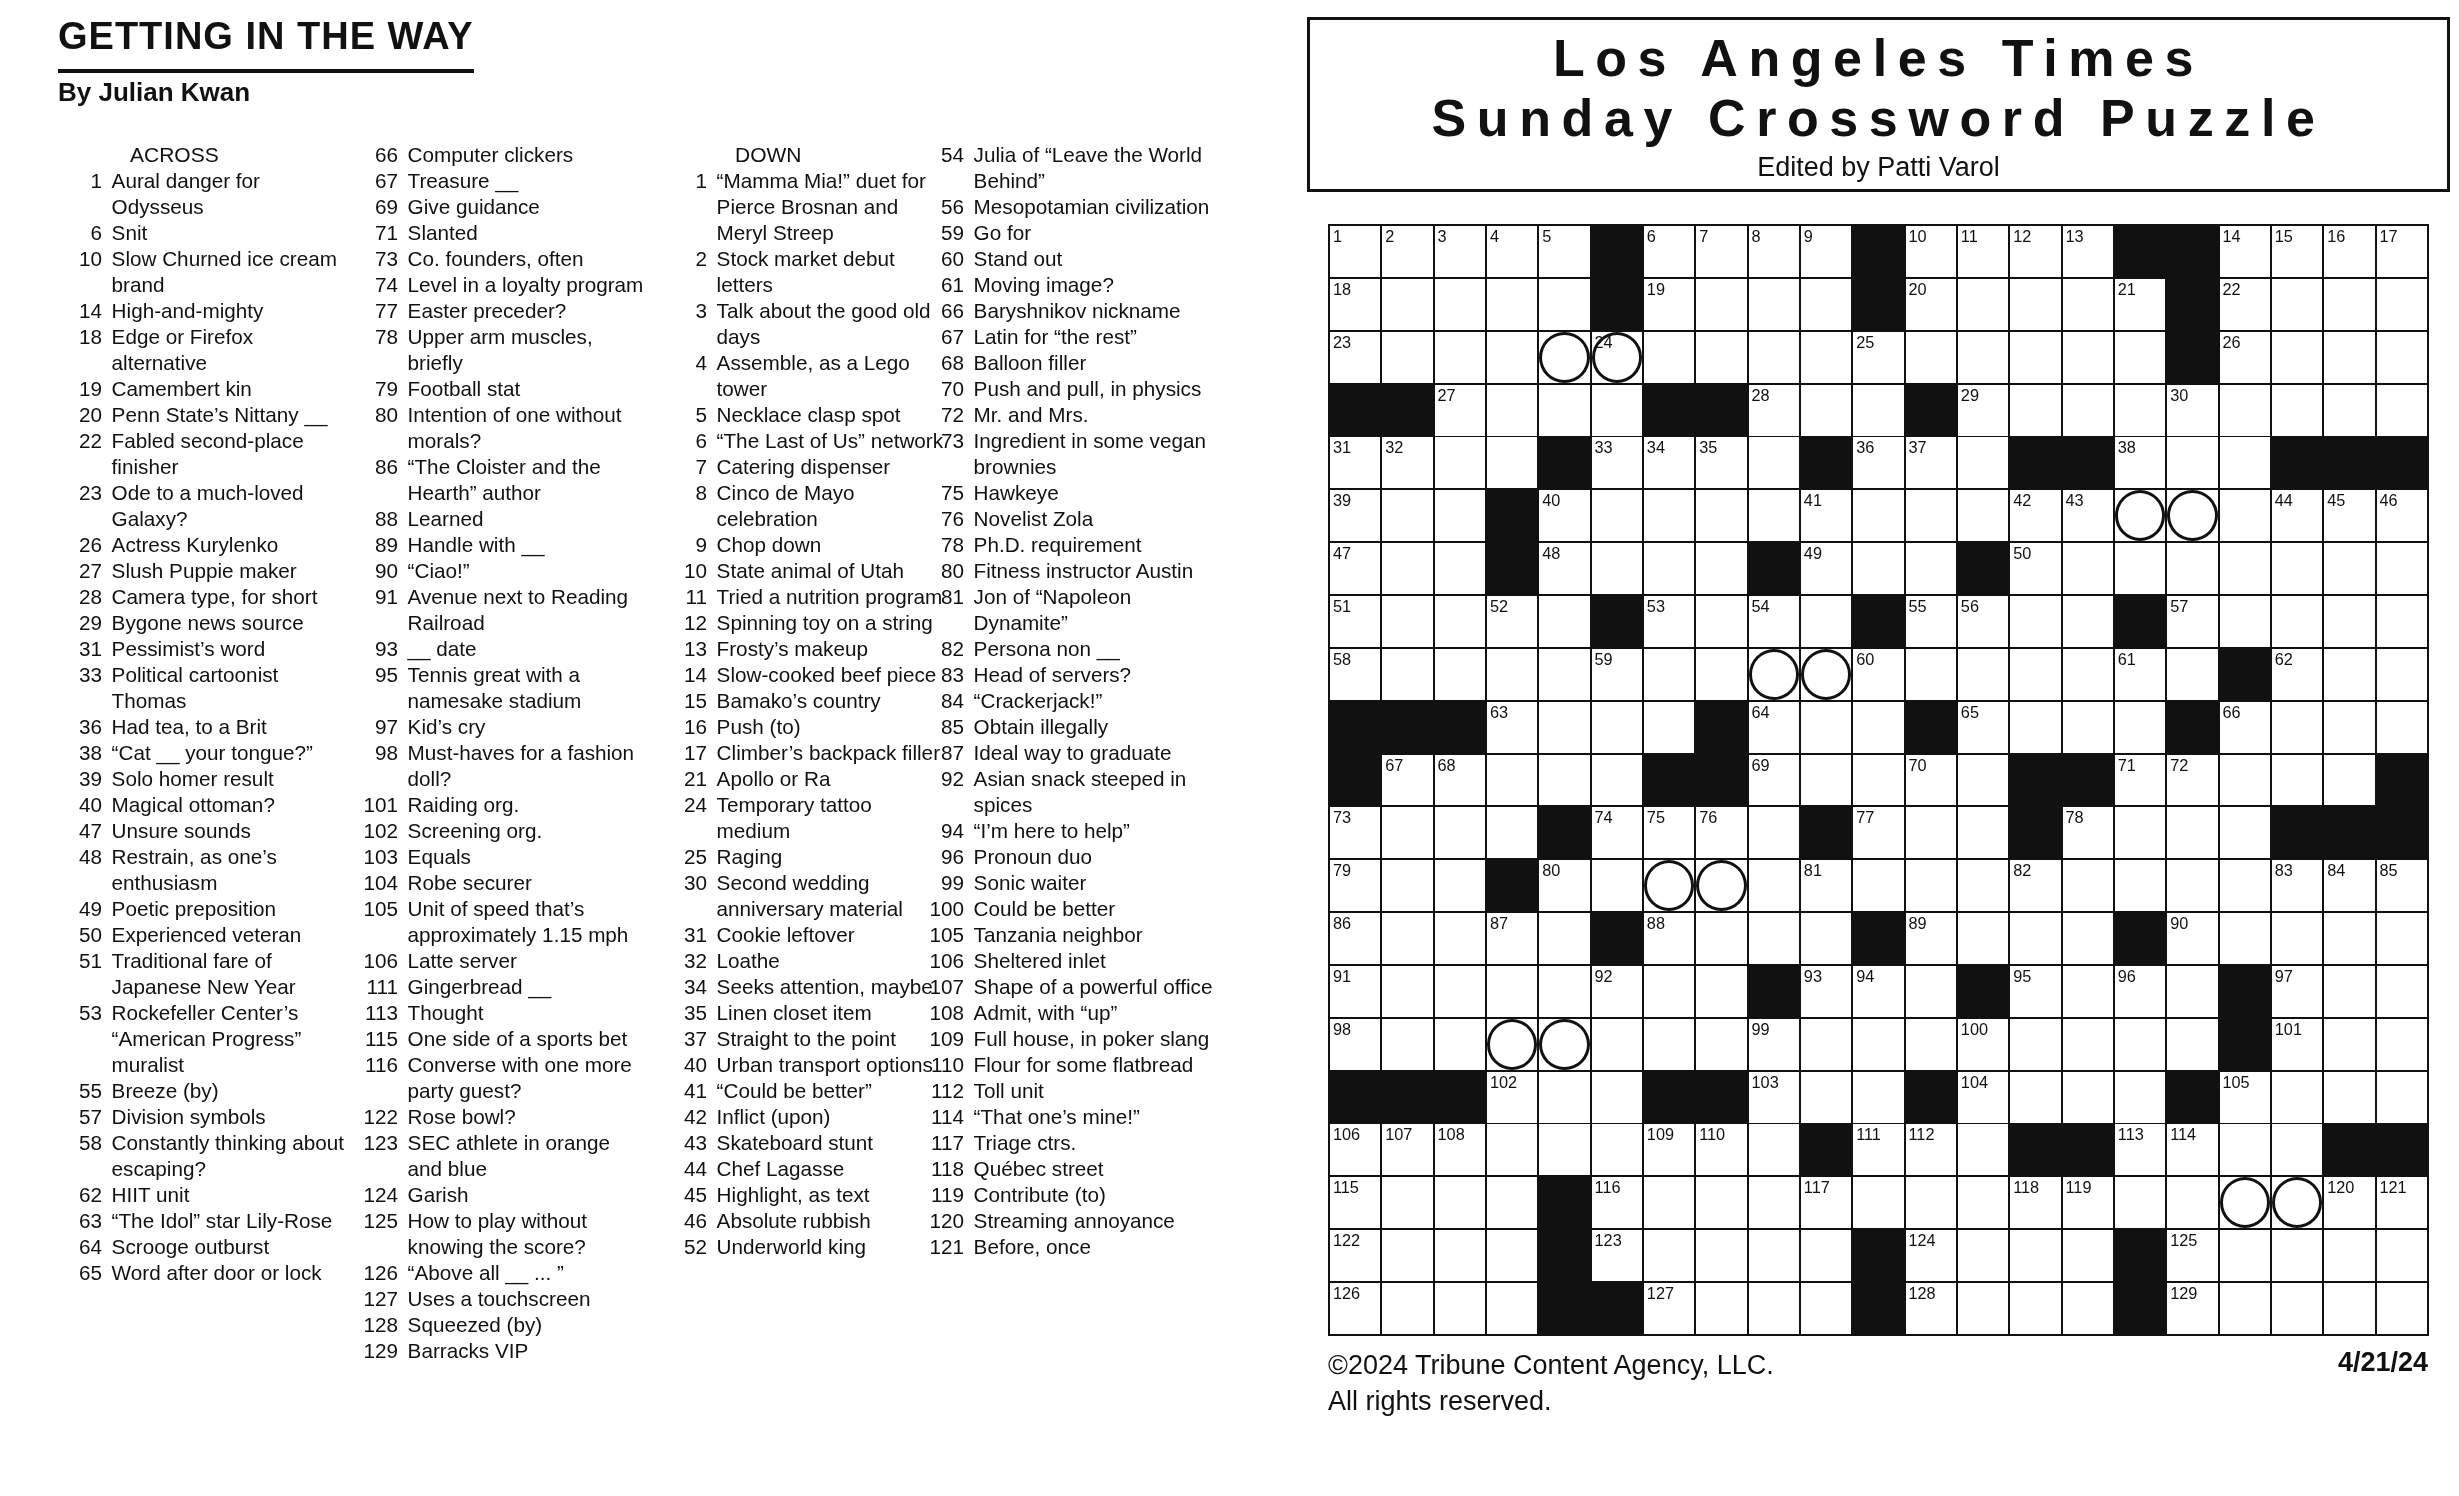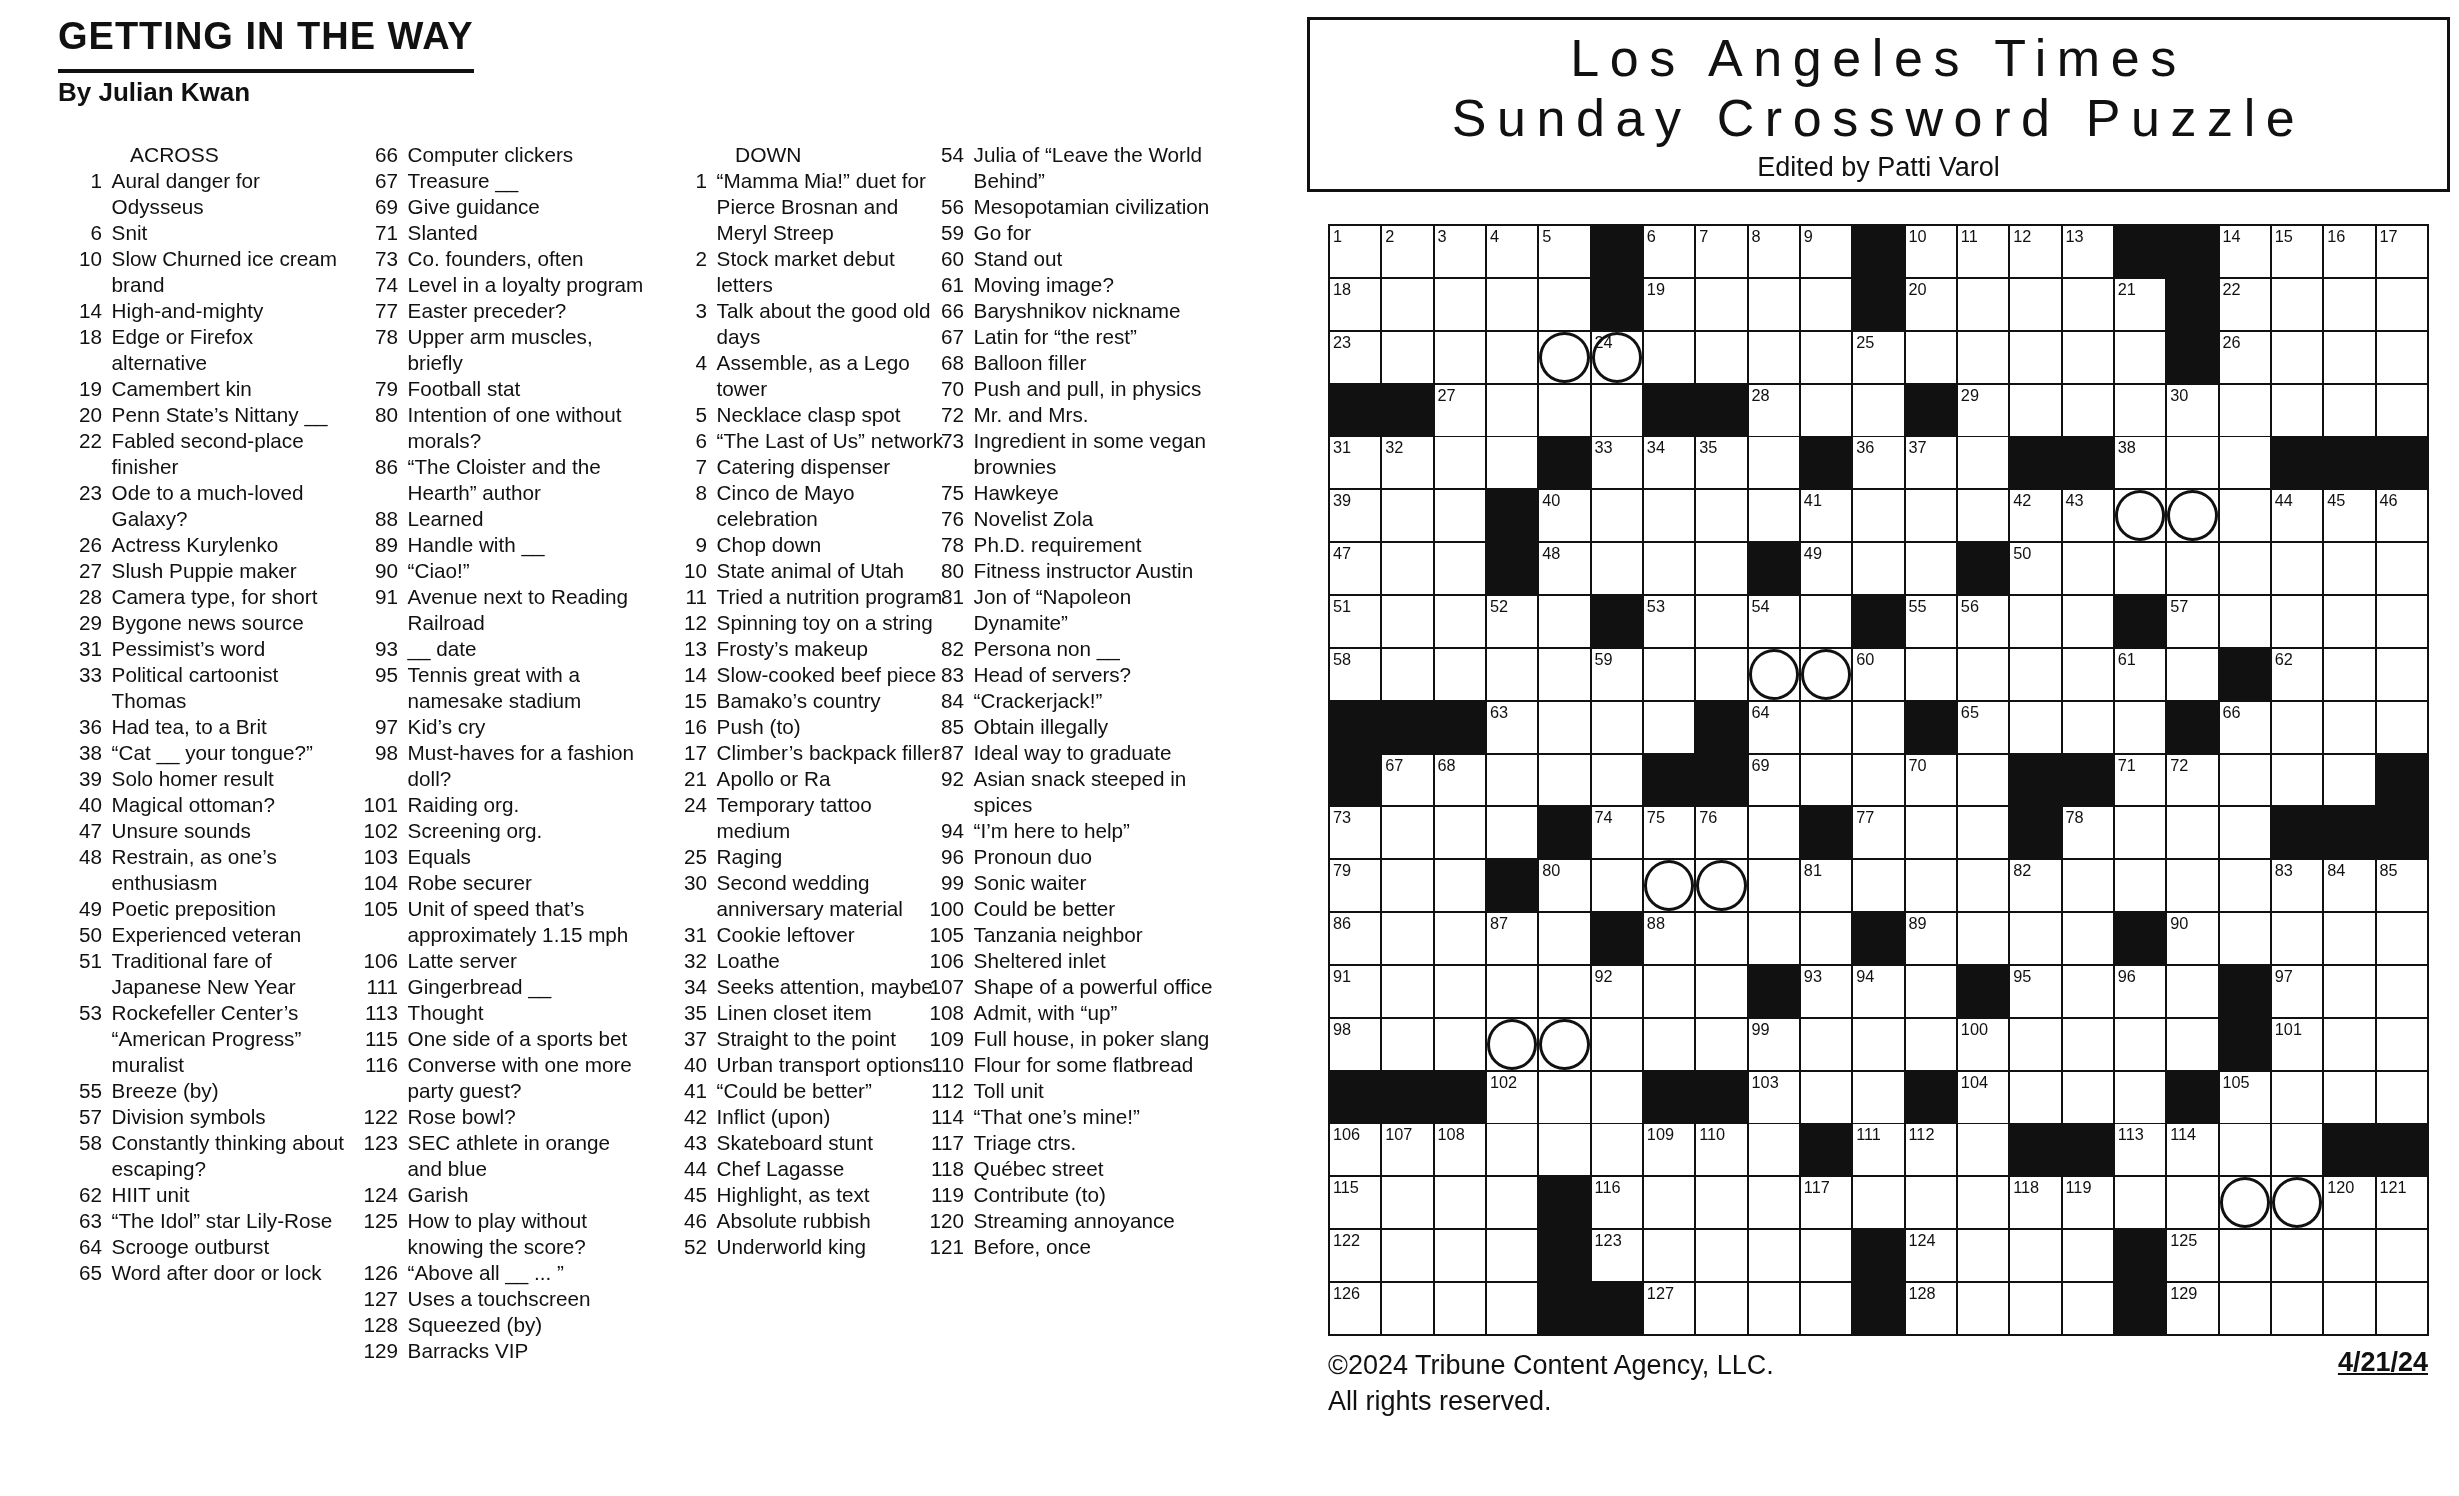--- a/index.html
+++ b/index.html
@@ -16,36 +16,36 @@
   .col1{left:58px;}  .col2{left:354px;}  .col3{left:663px;width:288px;}  .col4{left:920px;width:300px;}
   .clue-header{font-weight:normal;font-size:21px;line-height:26px;margin-left:72px;}
   .clue{display:grid;grid-template-columns:44px 1fr;column-gap:9.6px;
         font-size:20.7px;line-height:26px;}
   .clue .cn{text-align:right;}
   .clue .ct{}
 
   
   .title-box{position:absolute;left:1307px;top:17.3px;width:1143px;height:175px;
         box-sizing:border-box;border:3.8px solid #111;text-align:center;}
-  .brand{font-size:52px;font-weight:normal;letter-spacing:10.6px;line-height:60px;}
+  .brand{font-size:52px;font-weight:bold;letter-spacing:10.6px;line-height:60px;}
   .brand.first{margin-top:7.7px;}
   .edited{font-size:27px;margin-top:3.8px;}
 
   .grid{position:absolute;left:1328px;top:224px;width:1101px;height:1112px;
         box-sizing:border-box;border:2.9px solid #111;background:#111;
         display:grid;grid-template-columns:repeat(21,1fr);grid-template-rows:repeat(21,1fr);
         gap:1.9px;}
   .cell{background:#fff;position:relative;}
   .cell.black{background:#111;}
   .cell .num{position:absolute;top:0px;left:2.9px;font-size:16.3px;line-height:20px;color:#111;}
   .cell .circle{position:absolute;inset:0px;border:3.8px solid #111;border-radius:50%;}
 
   .copyright{position:absolute;left:1328px;top:1347px;font-size:27px;font-weight:normal;line-height:36px;}
   .pdate{position:absolute;left:2190px;top:1347px;width:238px;text-align:right;
-        font-size:27px;font-weight:bold;text-decoration:underline;}
+        font-size:27px;font-weight:bold;}
 </style>
 </head>
 <body>
 
 <div class="page">
 
   <h1 class="puzzle-title">GETTING IN THE WAY</h1>
   <div class="byline">By Julian Kwan</div>
 
   <div class="col col1">

